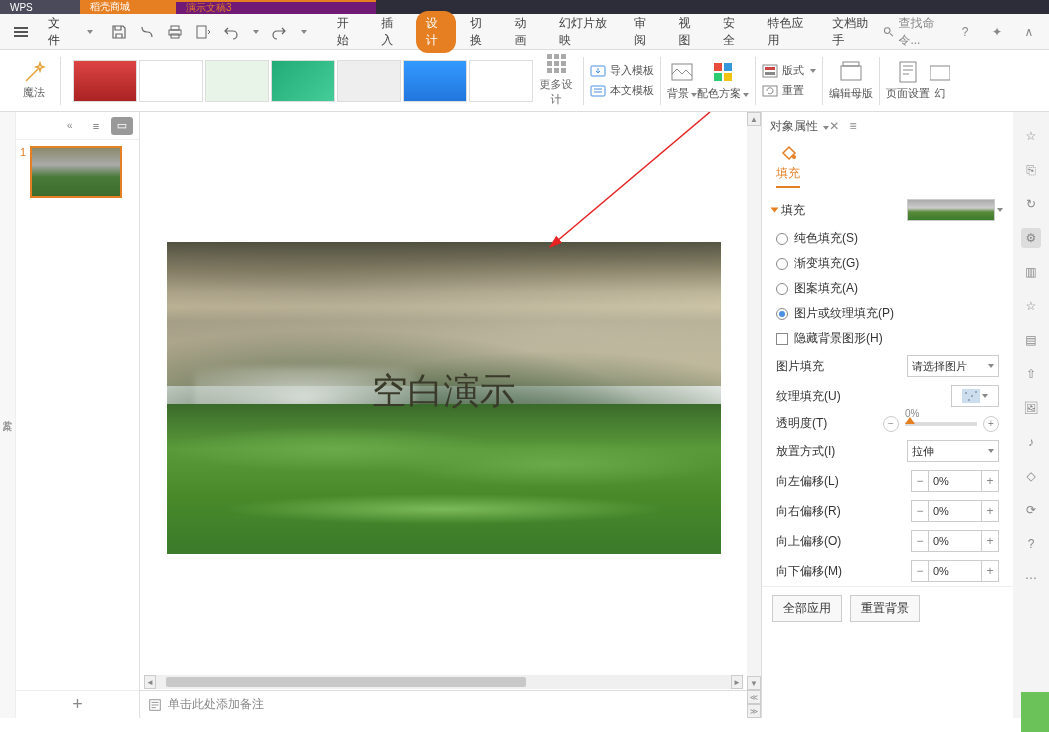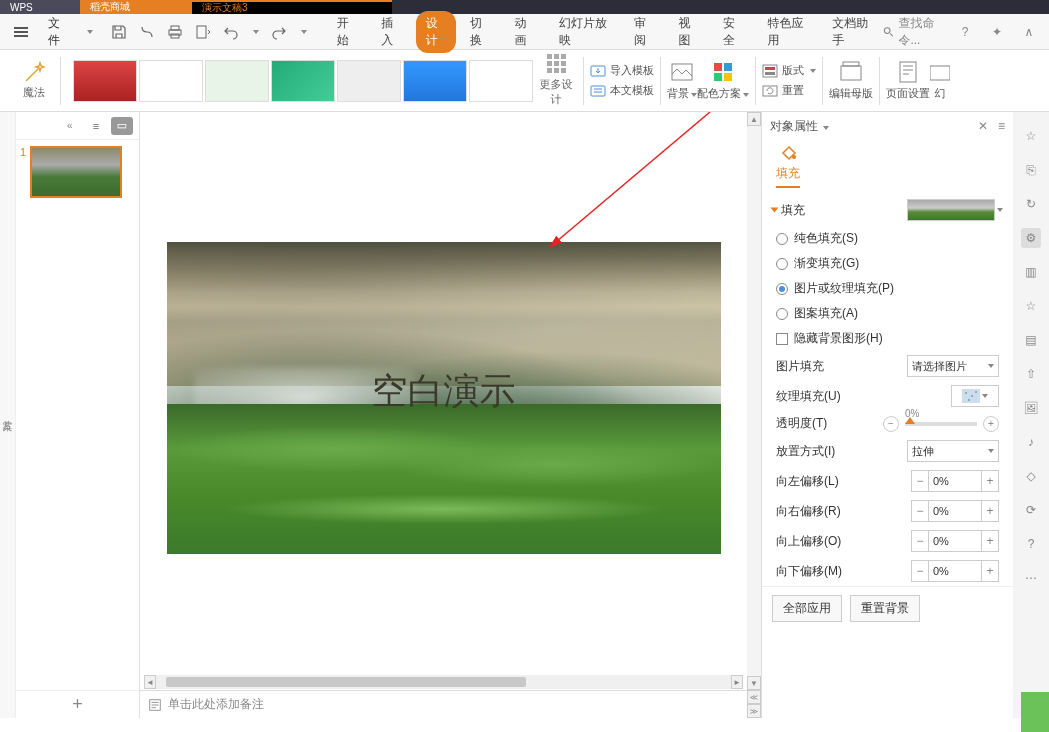--- a/index.html
+++ b/index.html
@@ -2,22 +2,22 @@
 <html><head>
 <meta charset="utf-8">
 <style>
 * { margin: 0; padding: 0; box-sizing: border-box; font-family: "Microsoft YaHei", sans-serif; }
 body { width: 1049px; height: 732px; background: #fff; overflow: hidden; font-size: 12px; color: #333; position: relative; }
 
 
 .titlebar { height: 14px; background: #2d2d3a; display: flex; align-items: center; }
 .tab { height: 14px; display: flex; align-items: center; padding: 0 10px; font-size: 10px; color: #fff; }
 .tab1 { background: #4a4a5a; width: 80px; }
-.tab2 { background: #e67e22; width: 112px; }
-.tab3 { background: #000000; color: #e67e22; width: 200px; border-top: 2px solid #e67e22; }
+.tab2 { background: #e67e22; width: 96px; }
+.tab3 { background: #701a75; color: #e67e22; width: 200px; border-top: 2px solid #e67e22; }
 
 
 .menubar { height: 36px; background: #f7f7f7; border-bottom: 1px solid #ddd; display: flex; align-items: center; padding: 0 6px; }
 .file-btn { display: flex; align-items: center; gap: 20px; padding: 0 8px; cursor: pointer; color: #333; }
 .hamburger { width: 14px; height: 10px; display: inline-block; }
 .hamburger::before { content: ""; display: block; width: 14px; height: 2px; background: #555; box-shadow: 0 4px 0 #555, 0 8px 0 #555; }
 .qa { display: flex; align-items: center; gap: 12px; margin-left: 10px; }
 .qa-icon { width: 16px; height: 16px; cursor: pointer; display: flex; align-items: center; justify-content: center; color: #666; }
 .menu-tabs { display: flex; align-items: center; margin-left: 20px; gap: 4px; }
 .menu-tab { padding: 4px 10px; cursor: pointer; font-size: 12px; color: #444; }
@@ -86,21 +86,21 @@
 
 .notes-bar { height: 28px; border-top: 1px solid #ddd; display: flex; align-items: center; padding-left: 8px; gap: 6px; color: #888; }
 
 
 .vscroll-col { width: 14px; background: #fff; display: flex; flex-direction: column; }
 .vscroll-btn { height: 14px; background: #f0f0f0; border: 1px solid #ccc; display: flex; align-items: center; justify-content: center; font-size: 8px; color: #888; }
 .vscroll-track { flex: 1; background: #f4f4f4; }
 
 
 .props-panel { width: 252px; background: #fff; border-left: 1px solid #ddd; display: flex; flex-direction: column; font-size: 12px; }
-.props-header { height: 28px; display: flex; align-items: center; justify-content: space-between; padding: 0 8px; cursor: pointer; }
+.props-header { height: 28px; display: flex; align-items: center; justify-content: flex-start; padding: 0 8px; cursor: pointer; }
 .props-header .title { color: #555; }
 .props-close { color: #888; cursor: pointer; }
 .props-toolbar { height: 48px; display: flex; align-items: flex-end; gap: 12px; padding: 0 10px 0 14px; }
 .props-tab { display: flex; flex-direction: column; align-items: center; gap: 2px; cursor: pointer; padding-bottom: 4px; }
 .props-tab.active { border-bottom: 2px solid #e67e22; color: #e67e22; }
 .props-section-h { height: 32px; display: flex; align-items: center; justify-content: space-between; padding: 0 10px; cursor: pointer; margin-top: 6px; }
 .tri { display: inline-block; width: 0; height: 0; border-top: 4px solid transparent; border-bottom: 4px solid transparent; border-left: 5px solid #e67e22; transform: rotate(90deg); margin-right: 4px; }
 .thumb-preview { width: 88px; height: 22px; border: 1px solid #ccc; background: linear-gradient(to bottom, #aaa 0%, #ccc 40%, #5a8a3a 60%, #3a7a2a 100%); }
 .fill-options { padding: 4px 14px; display: flex; flex-direction: column; gap: 8px; }
 .radio-row, .check-row { display: flex; align-items: center; gap: 6px; cursor: pointer; }
@@ -416,26 +416,26 @@
     <div class="fill-options">
       <div class="radio-row">
           <span class="radio"></span>
           <span>纯色填充(S)</span>
         </div>
       <div class="radio-row">
           <span class="radio"></span>
           <span>渐变填充(G)</span>
         </div>
       <div class="radio-row">
+          <span class="radio"></span>
+          <span>图案填充(A)</span>
+        </div>
+      <div class="radio-row">
           <span class="radio checked"></span>
           <span>图片或纹理填充(P)</span>
-        </div>
-      <div class="radio-row">
-          <span class="radio"></span>
-          <span>图案填充(A)</span>
         </div>
       <div class="check-row">
           <span class="checkbox"></span>
           <span>隐藏背景图形(H)</span>
         </div>
     </div>
 
     <div class="prop-field">
       <span>图片填充</span>
       <div class="prop-select">

